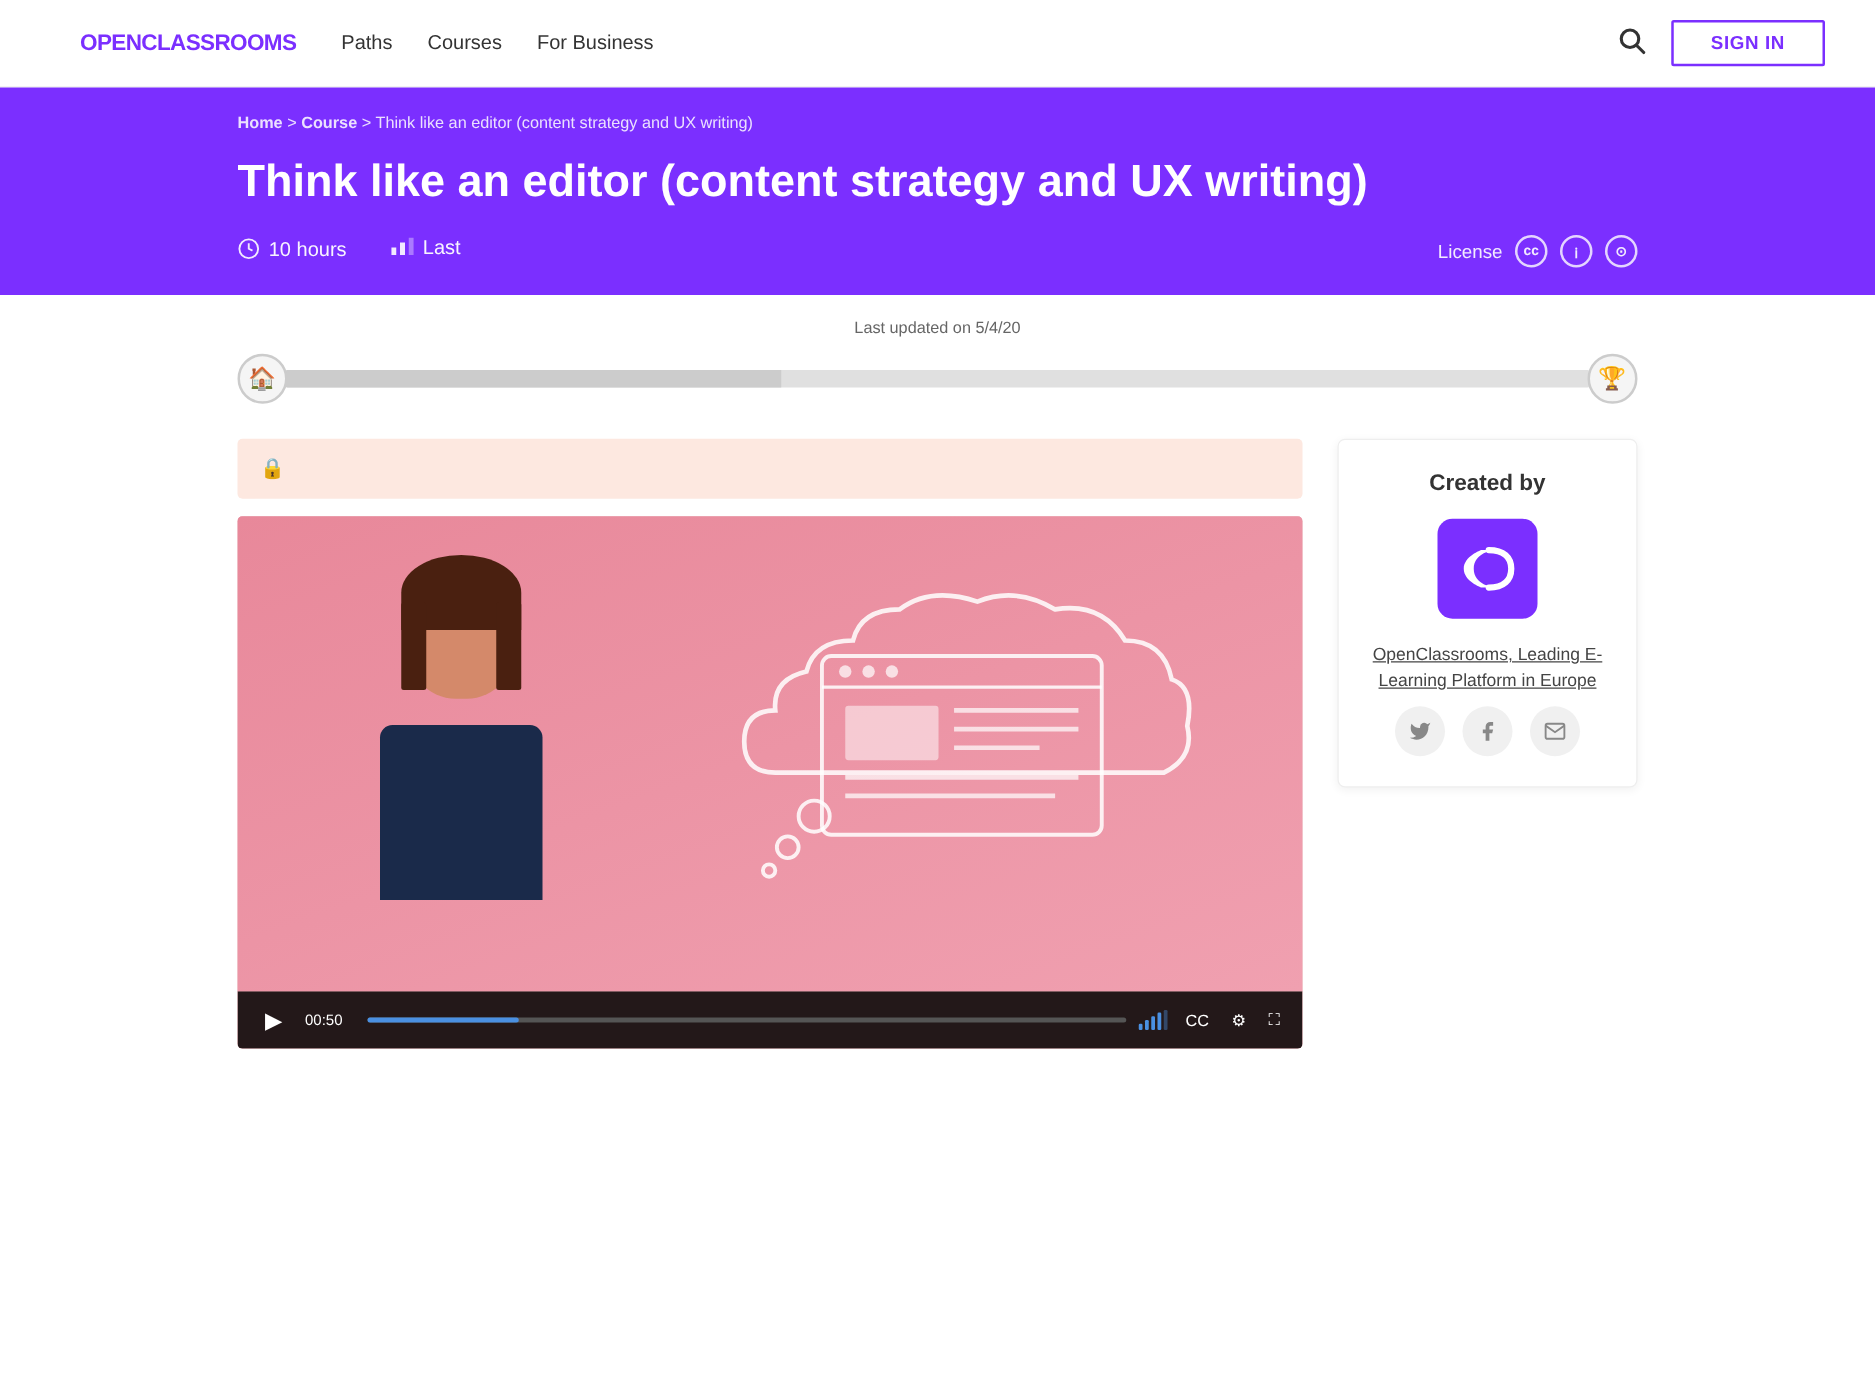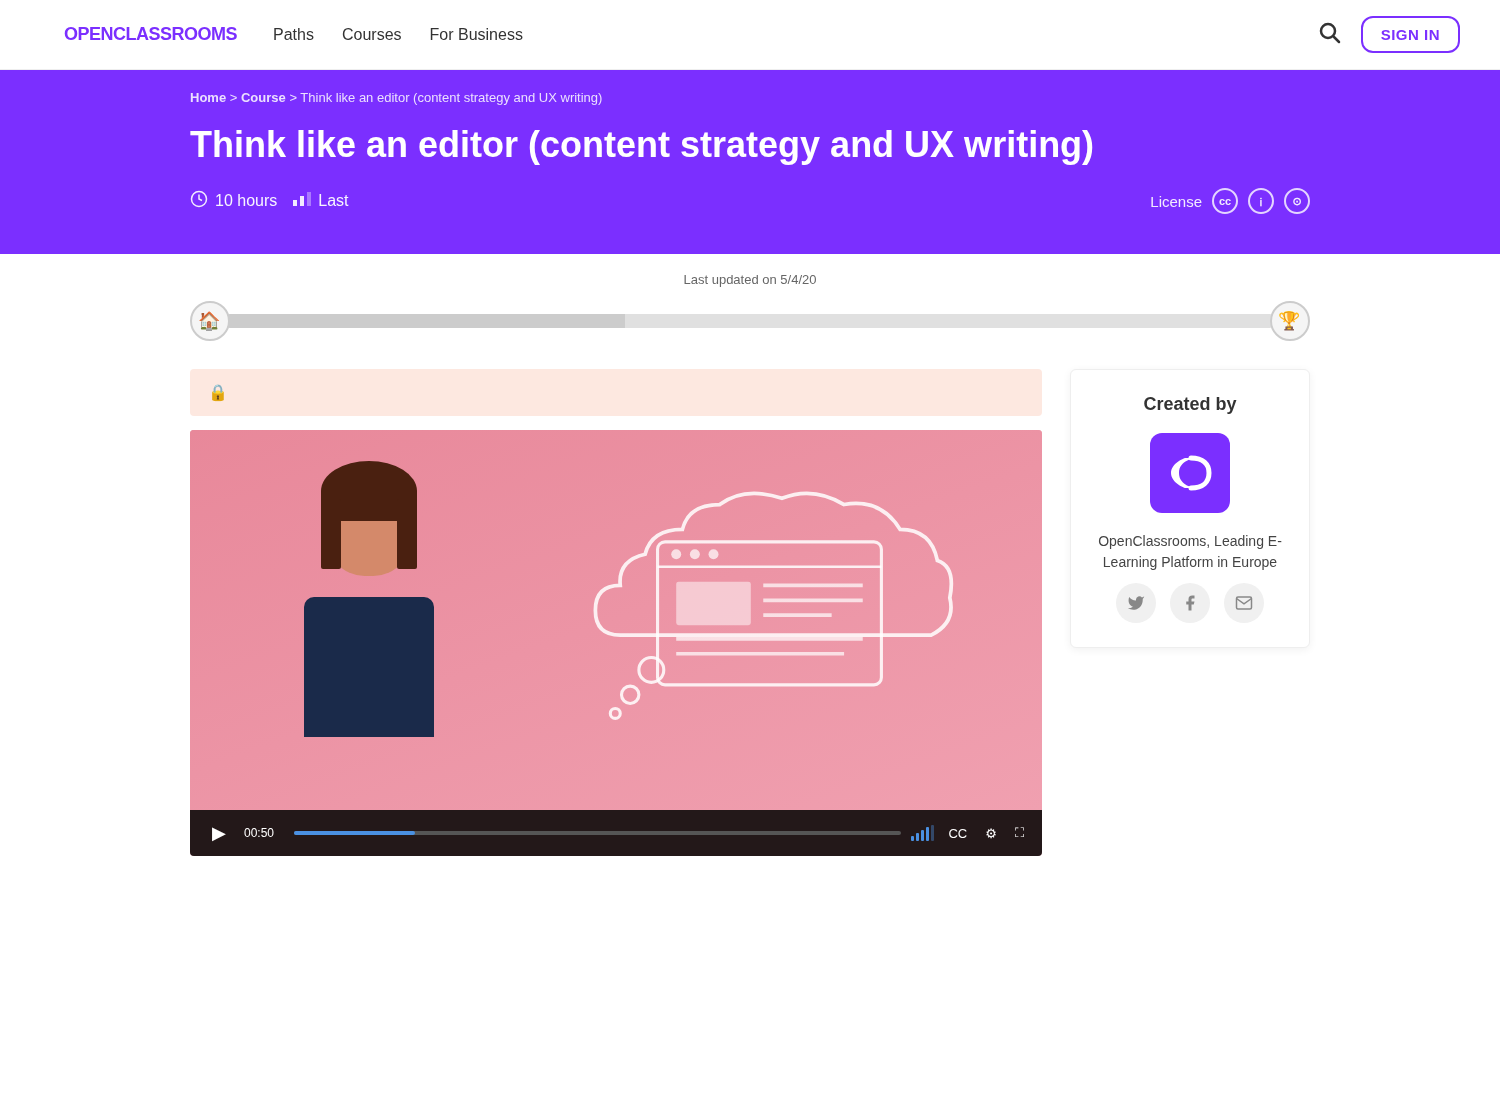--- a/index.html
+++ b/index.html
@@ -13,35 +13,35 @@
     }
     .navbar-left { display: flex; align-items: center; gap: 36px; }
     .logo { font-size: 18px; font-weight: 900; color: #7B2FFF; letter-spacing: -0.5px; margin-left: 24px; }
     .logo span { color: #222; }
     .nav-links { display: flex; gap: 28px; align-items: flex-end; }
     .nav-link { font-size: 16px; color: #333; text-decoration: none; font-weight: 500; cursor: pointer; }
     .navbar-right { display: flex; align-items: center; gap: 20px; }
     .search-icon-btn { background: none; border: none; cursor: pointer; font-size: 22px; color: #333; }
     .sign-in-btn {
       border: 2px solid #7B2FFF; color: #7B2FFF; background: #fff;
-      padding: 8px 18px; font-size: 15px; font-weight: 700;
-      cursor: pointer; border-radius: 12px; letter-spacing: 0.5px;
+      padding: 8px 30px; font-size: 15px; font-weight: 700;
+      cursor: pointer; border-radius: 2px; letter-spacing: 0.5px;
     }
 
     
     .hero-banner {
       background: #7B2FFF; color: #fff;
-      padding: 20px 40px 40px 40px;
+      padding: 20px 40px 22px 40px;
     }
     .breadcrumb { font-size: 13px; color: rgba(255,255,255,0.85); margin-bottom: 18px; }
     .breadcrumb a { color: rgba(255,255,255,0.85); text-decoration: none; font-weight: 600; }
     .breadcrumb span { color: rgba(255,255,255,0.85); }
     .hero-title { font-size: 36px; font-weight: 900; line-height: 1.2; margin-bottom: 22px; }
     .hero-meta { display: flex; align-items: center; justify-content: space-between; }
-    .hero-meta-left { display: flex; align-items: center; gap: 16px; }
+    .hero-meta-left { display: flex; align-items: flex-start; gap: 36px; }
     .meta-item { display: flex; align-items: center; gap: 7px; font-size: 16px; color: rgba(255,255,255,0.95); }
     .meta-icon { font-size: 16px; }
     .license-area { display: flex; align-items: center; gap: 10px; font-size: 15px; }
     .license-label { color: rgba(255,255,255,0.9); }
     .license-icon {
       width: 26px; height: 26px; border-radius: 50%; border: 2px solid rgba(255,255,255,0.8);
       display: flex; align-items: center; justify-content: center;
       font-size: 11px; color: rgba(255,255,255,0.9); font-weight: 700;
     }
 
@@ -132,21 +132,21 @@
       background: #fff; border: 1px solid #eee; border-radius: 6px;
       padding: 24px 20px; text-align: center;
       box-shadow: 0 2px 8px rgba(0,0,0,0.06);
     }
     .created-by-title { font-size: 18px; font-weight: 800; margin-bottom: 18px; }
     .creator-logo {
       width: 80px; height: 80px; background: #7B2FFF; border-radius: 12px;
       display: flex; align-items: center; justify-content: center;
       margin: 0 auto 18px auto; font-size: 36px; color: #fff; font-weight: 900;
     }
-    .creator-name { font-size: 14px; color: #444; line-height: 1.5; margin-bottom: 10px; }
+    .creator-name { font-size: 14px; color: #444; line-height: 1.5; margin-bottom: 10px; text-decoration: underline; }
     .social-icons { display: flex; justify-content: center; gap: 14px; }
     .social-icon {
       width: 40px; height: 40px; border-radius: 50%; background: #f0f0f0;
       display: flex; align-items: center; justify-content: center;
       color: #666; font-size: 16px; cursor: pointer;
     }
   </style>
 </head>
 <body>
 

